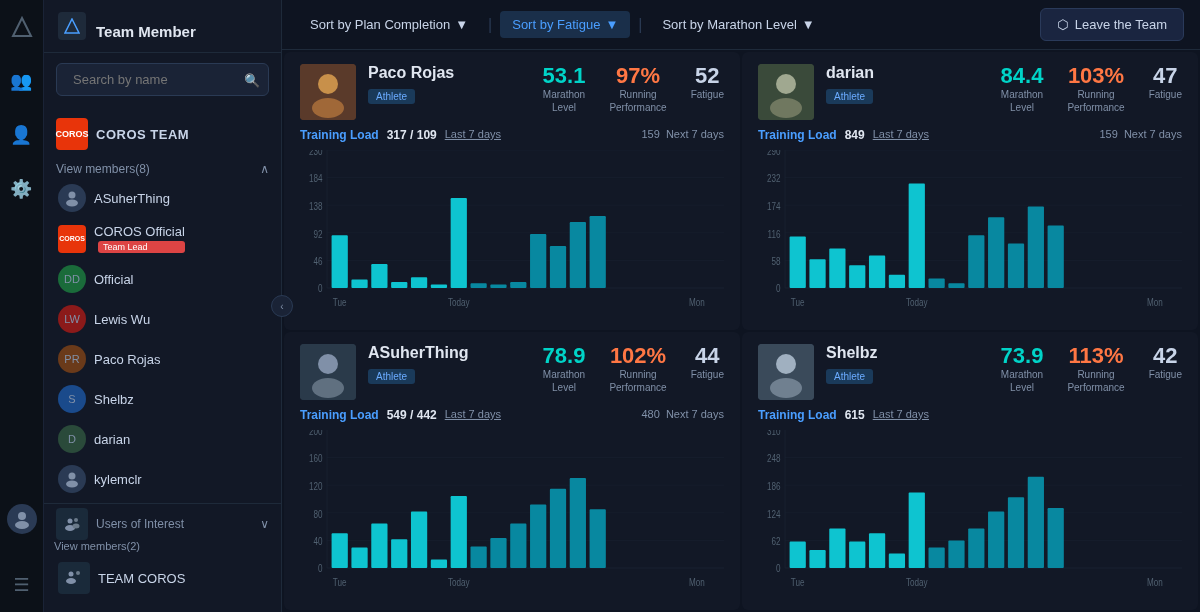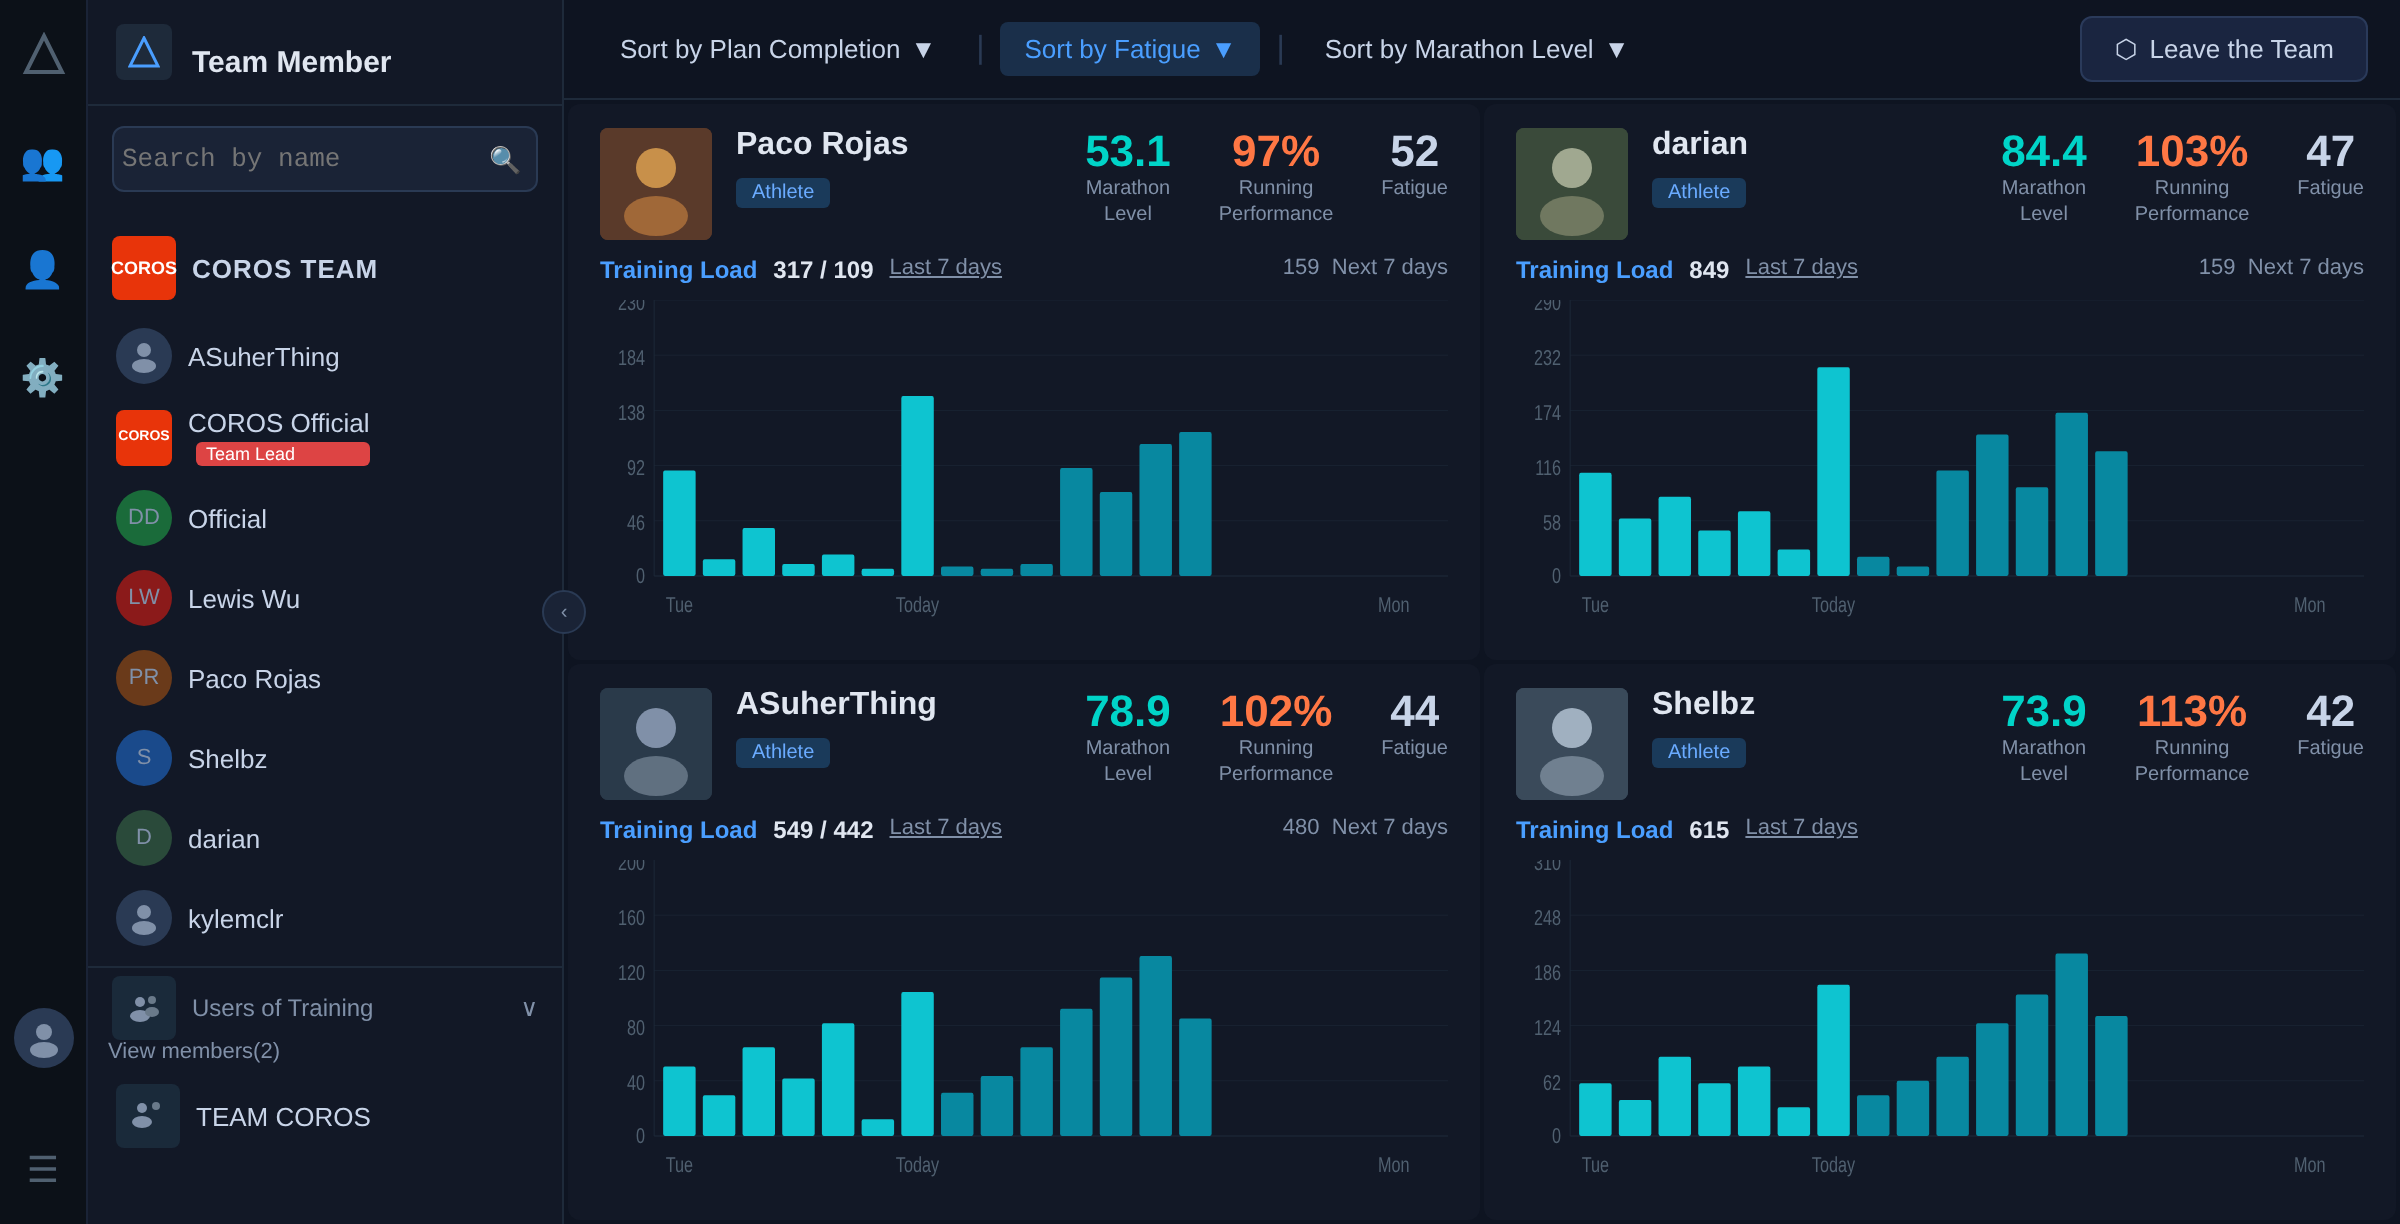--- a/index.html
+++ b/index.html
@@ -50,24 +50,23 @@
       margin: 10px 12px;
       position: relative;
     }
 
     .search-box input {
       width: 100%;
       background: #1a2336;
       border: 1px solid #2a3a54;
       border-radius: 6px;
       color: #8090a8;
-      padding: 8px 32px 8px 4px;
+      padding: 8px 32px 8px 16px;
       font-size: 13px;
       outline: none;
-      font-family: Liberation Mono, monospace;
     }
 
     .search-icon-btn {
       position: absolute;
       right: 8px;
       top: 50%;
       transform: translateY(-50%);
       color: #8090a8;
       font-size: 13px;
     }
@@ -439,20 +438,24 @@
     <span class="search-icon-btn">🔍</span>
   </div>
 
   <div class="team-section">
     <div class="team-logo-row">
       <div class="team-logo">COROS</div>
       <span class="team-name">COROS TEAM</span>
     </div>
   </div>
 
+  <div class="view-members">
+    <span>View members(8)</span>
+    <span>∧</span>
+  </div>
 
   <div class="member-list">
     <div class="member-item">
       <div class="member-avatar">
         <svg width="18" height="18" viewBox="0 0 18 18">
             <circle cx="9" cy="6" r="3.5" fill="#8090a8"></circle>
             <ellipse cx="9" cy="14" rx="6" ry="3.5" fill="#8090a8"></ellipse>
           </svg>
       </div>
       <span class="member-name">ASuherThing</span>
@@ -506,21 +509,21 @@
     <div class="view-members members-section">
       <div style="display:flex;align-items:center;gap:8px;">
         <div class="member-avatar" style="width:32px;height:32px;background:#1a2a3a;border-radius:4px;">
           <svg width="18" height="18" viewBox="0 0 18 18">
               <circle cx="7" cy="6" r="2.5" fill="#8090a8"></circle>
               <ellipse cx="7" cy="13" rx="5" ry="3" fill="#8090a8"></ellipse>
               <circle cx="13" cy="5" r="2" fill="#6a7a8a"></circle>
               <ellipse cx="13" cy="11" rx="3.5" ry="2.5" fill="#6a7a8a"></ellipse>
             </svg>
         </div>
-        <span>Users of Training</span>
+        <span>Users of Interest</span>
       </div>
       <span>∨</span>
     </div>
     <div style="padding: 0 10px; font-size: 11px; color: #8090a8; margin-bottom:4px;">
       <span>View members(2)</span>
     </div>
 
     <div class="member-item">
       <div class="member-avatar" style="width:32px;height:32px;background:#1a2a3a;border-radius:4px;">
         <svg width="20" height="20" viewBox="0 0 20 20">

